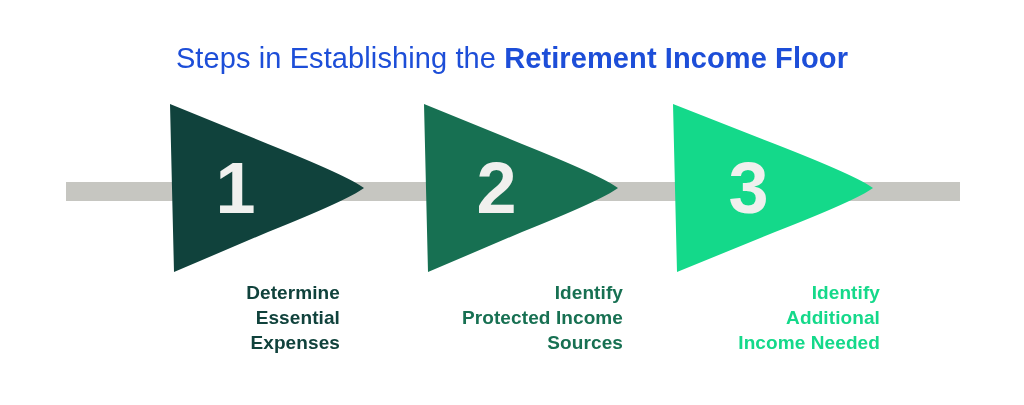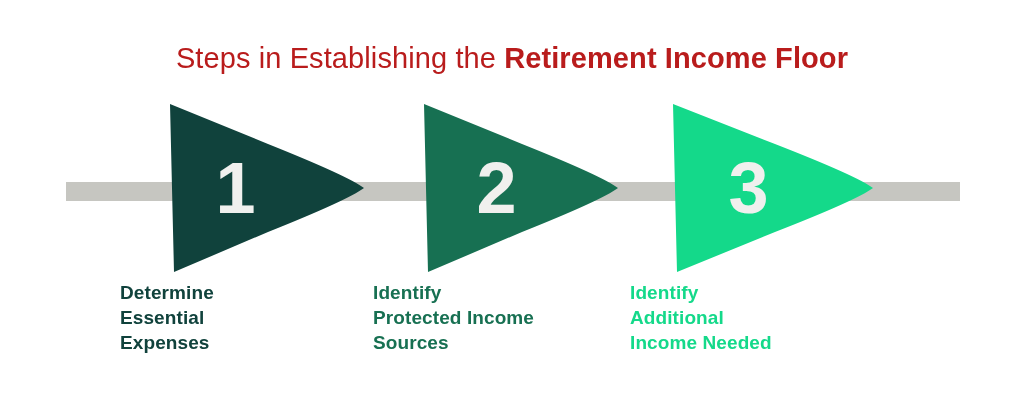--- a/index.html
+++ b/index.html
@@ -25,21 +25,21 @@
 
   
   .title {
     position: absolute;
     left: 0;
     top: 40px;
     width: 1024px;
     text-align: center;
     font-size: 29px;
     line-height: 36px;
-    color: #b91c1c;
+    color: #1d4ed8;
     letter-spacing: 0.1px;
     white-space: nowrap;
   }
   .title .t-regular { font-weight: 400; }
   .title .t-bold { font-weight: 700; }
 
   
   .timeline-bar {
     position: absolute;
     left: 66px;
@@ -94,21 +94,21 @@
     user-select: none;
   }
   .step-1 .step-number { padding-left: 12px; }
   .step-2 .step-number { padding-left: 14px; }
   .step-3 .step-number { padding-left: 16px; }
 
   
   .caption {
     position: absolute;
     top: 280px;
-    text-align: left;
+    text-align: right;
     font-size: 19px;
     font-weight: 700;
     line-height: 25px;
     letter-spacing: 0.1px;
     white-space: pre-line;
   }
   .caption-1 {
     left: 120px;
     width: 220px;
     color: #10423c;

